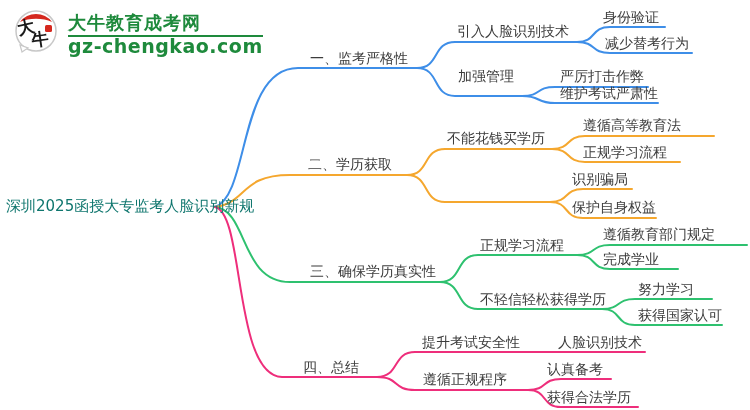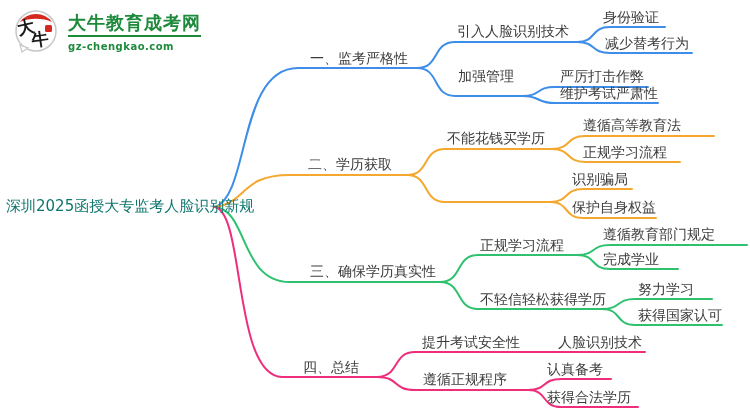--- a/index.html
+++ b/index.html
@@ -6,21 +6,21 @@
   #stage{
     position:relative;width:750px;height:410px;background:#ffffff;overflow:hidden;
     font-family:"DejaVu Sans","Liberation Sans",sans-serif;
   }
   
   #logo{position:absolute;left:12px;top:8px;display:flex;align-items:center;gap:8px;}
   #logo .badge{width:48px;height:50px;position:relative;flex:0 0 auto;}
   #logo .txt{display:flex;flex-direction:column;}
   #logo .title{font-size:18px;font-weight:bold;letter-spacing:1px;line-height:22px;}
   #logo .rule{height:2px;margin:1px 0 2px 0;}
-  #logo .url{font-size:10px;font-weight:bold;letter-spacing:.5px;line-height:15px;}
+  #logo .url{font-size:19px;font-weight:bold;letter-spacing:.5px;line-height:15px;}
   
   svg.links{position:absolute;left:0;top:0;}
   svg.links g path{fill:none;stroke:var(--c,#888);stroke-width:2;stroke-linecap:round;stroke-linejoin:round;}
   #labels{position:absolute;inset:0;}
   .node{
     position:absolute;font-size:14px;line-height:17px;color:#3c3c3c;
     white-space:nowrap;cursor:default;text-align:right;
   }
   .node.root{font-size:15px;line-height:18px;color:#0f766e;}
 </style>

